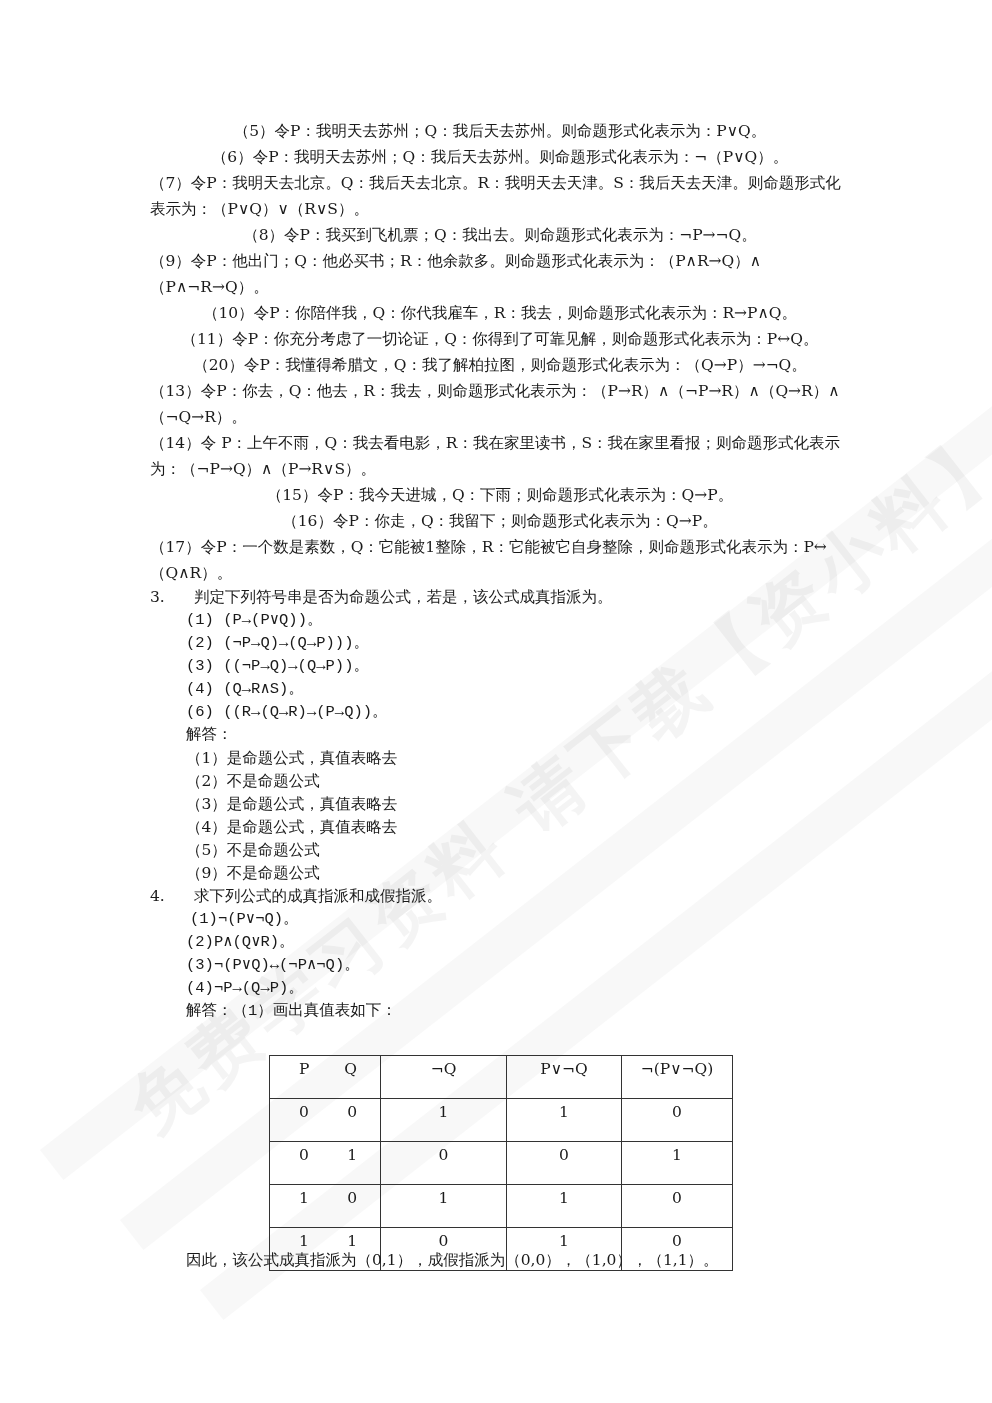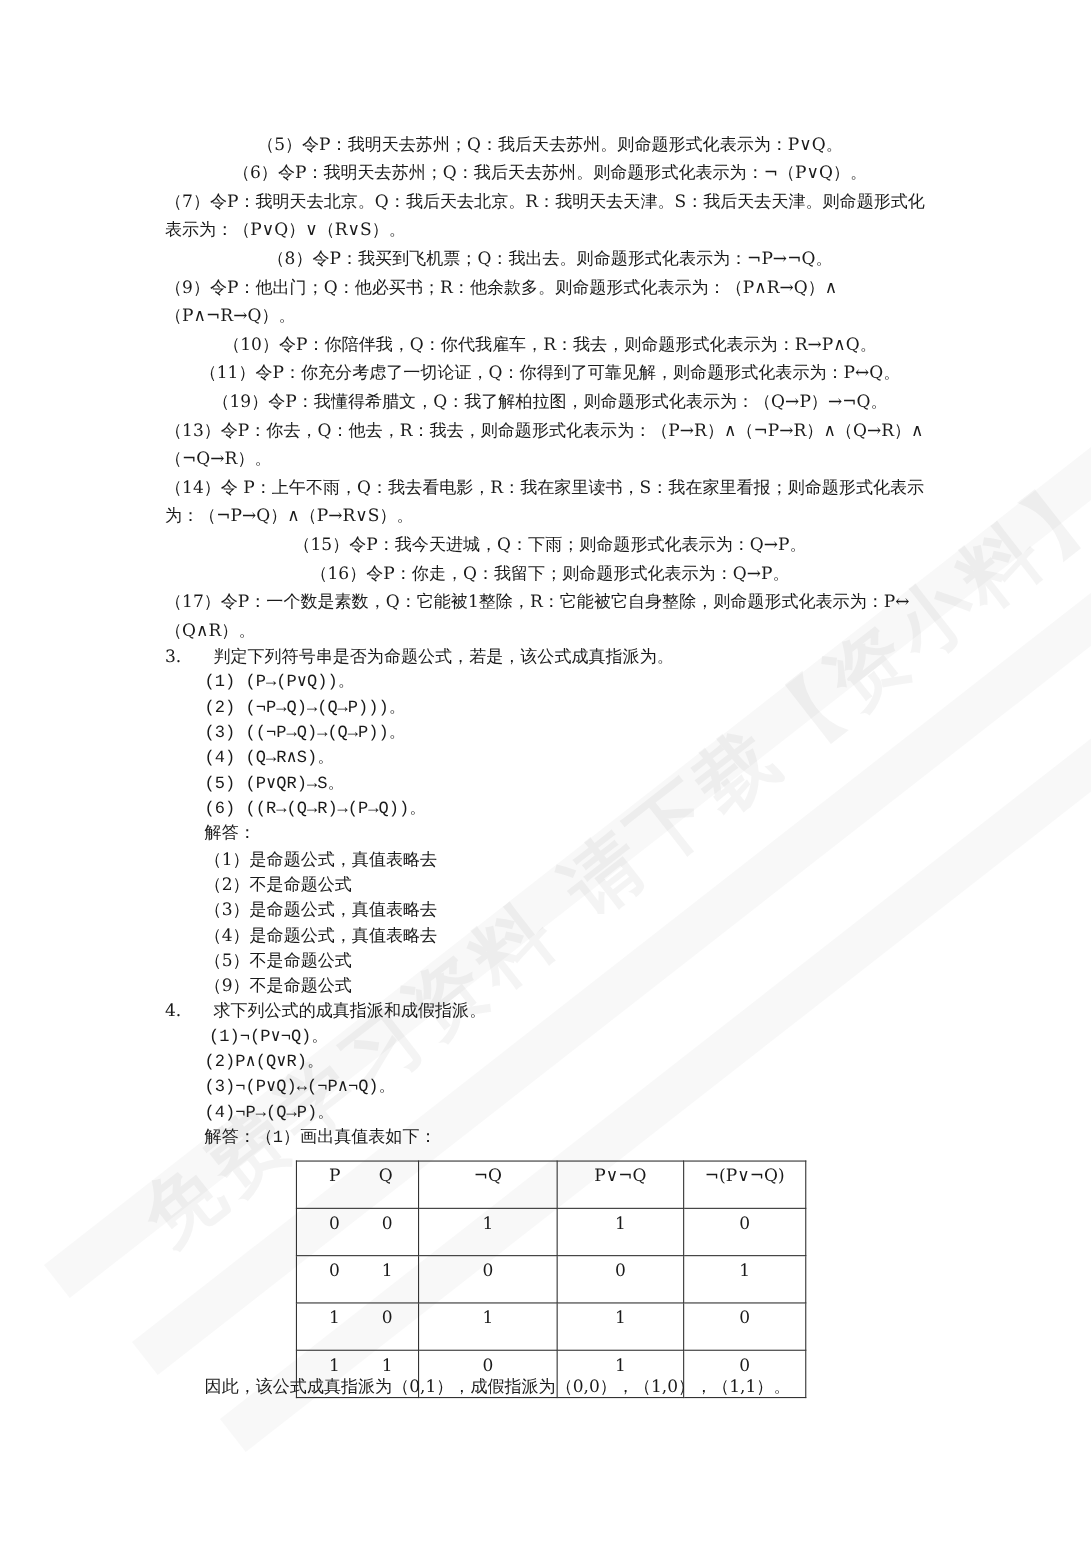--- a/index.html
+++ b/index.html
@@ -38,35 +38,34 @@
 <div class="watermark" style="top:1080px; left:110px;">免费学习资料 请下载【资小料】APP</div>
 
 <div class="page">
   <div class="line">（5）令P：我明天去苏州；Q：我后天去苏州。则命题形式化表示为：P∨Q。</div>
   <div class="line">（6）令P：我明天去苏州；Q：我后天去苏州。则命题形式化表示为：¬（P∨Q）。</div>
   <div class="wrap">（7）令P：我明天去北京。Q：我后天去北京。R：我明天去天津。S：我后天去天津。则命题形式化表示为：（P∨Q）∨（R∨S）。</div>
   <div class="line">（8）令P：我买到飞机票；Q：我出去。则命题形式化表示为：¬P→¬Q。</div>
   <div class="wrap">（9）令P：他出门；Q：他必买书；R：他余款多。则命题形式化表示为：（P∧R→Q）∧（P∧¬R→Q）。</div>
   <div class="line">（10）令P：你陪伴我，Q：你代我雇车，R：我去，则命题形式化表示为：R→P∧Q。</div>
   <div class="line">（11）令P：你充分考虑了一切论证，Q：你得到了可靠见解，则命题形式化表示为：P↔Q。</div>
-  <div class="line">（19）令P：我懂得希腊文，Q：我了解柏拉图，则命题形式化表示为：（Q→P）→¬Q。</div>
+  <div class="line">（20）令P：我懂得希腊文，Q：我了解柏拉图，则命题形式化表示为：（Q→P）→¬Q。</div>
   <div class="wrap">（13）令P：你去，Q：他去，R：我去，则命题形式化表示为：（P→R）∧（¬P→R）∧（Q→R）∧（¬Q→R）。</div>
   <div class="wrap">（14）令 P：上午不雨，Q：我去看电影，R：我在家里读书，S：我在家里看报；则命题形式化表示为：（¬P→Q）∧（P→R∨S）。</div>
   <div class="line">（15）令P：我今天进城，Q：下雨；则命题形式化表示为：Q→P。</div>
   <div class="line">（16）令P：你走，Q：我留下；则命题形式化表示为：Q→P。</div>
   <div class="wrap">（17）令P：一个数是素数，Q：它能被1整除，R：它能被它自身整除，则命题形式化表示为：P↔（Q∧R）。</div>
 
   <div class="sec">
     <span class="num">3.</span><span>判定下列符号串是否为命题公式，若是，该公式成真指派为。</span>
   </div>
   <div class="sub">(1) (P→(P∨Q))。</div>
   <div class="sub">(2) (¬P→Q)→(Q→P)))。</div>
   <div class="sub">(3) ((¬P→Q)→(Q→P))。</div>
   <div class="sub">(4) (Q→R∧S)。</div>
-  <div class="sub">(5) (P∨QR)→S。</div>
   <div class="sub">(6) ((R→(Q→R)→(P→Q))。</div>
   <div class="sub">解答：</div>
   <div class="ans">（1）是命题公式，真值表略去</div>
   <div class="ans">（2）不是命题公式</div>
   <div class="ans">（3）是命题公式，真值表略去</div>
   <div class="ans">（4）是命题公式，真值表略去</div>
   <div class="ans">（5）不是命题公式</div>
   <div class="ans">（9）不是命题公式</div>
 
   <div class="sec">

